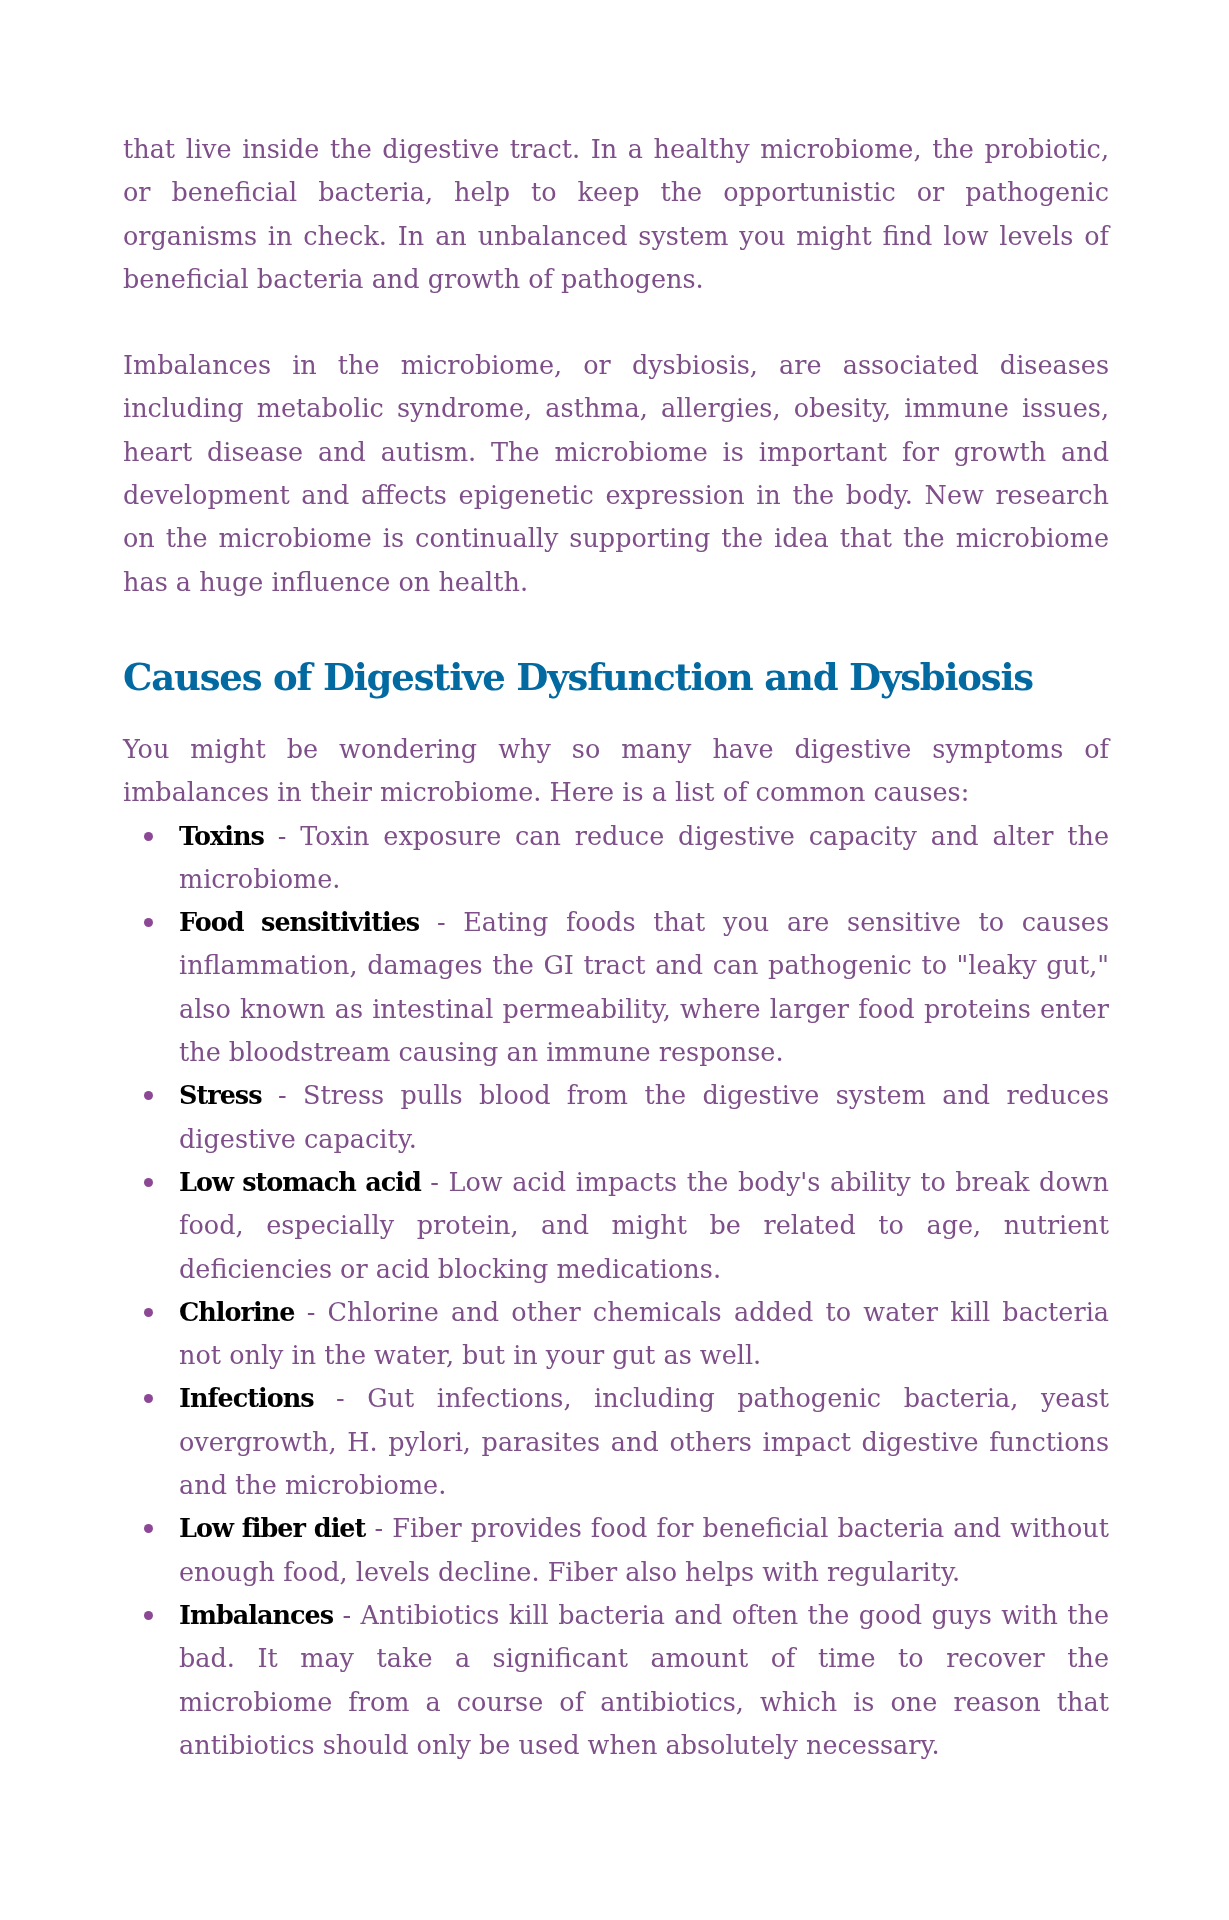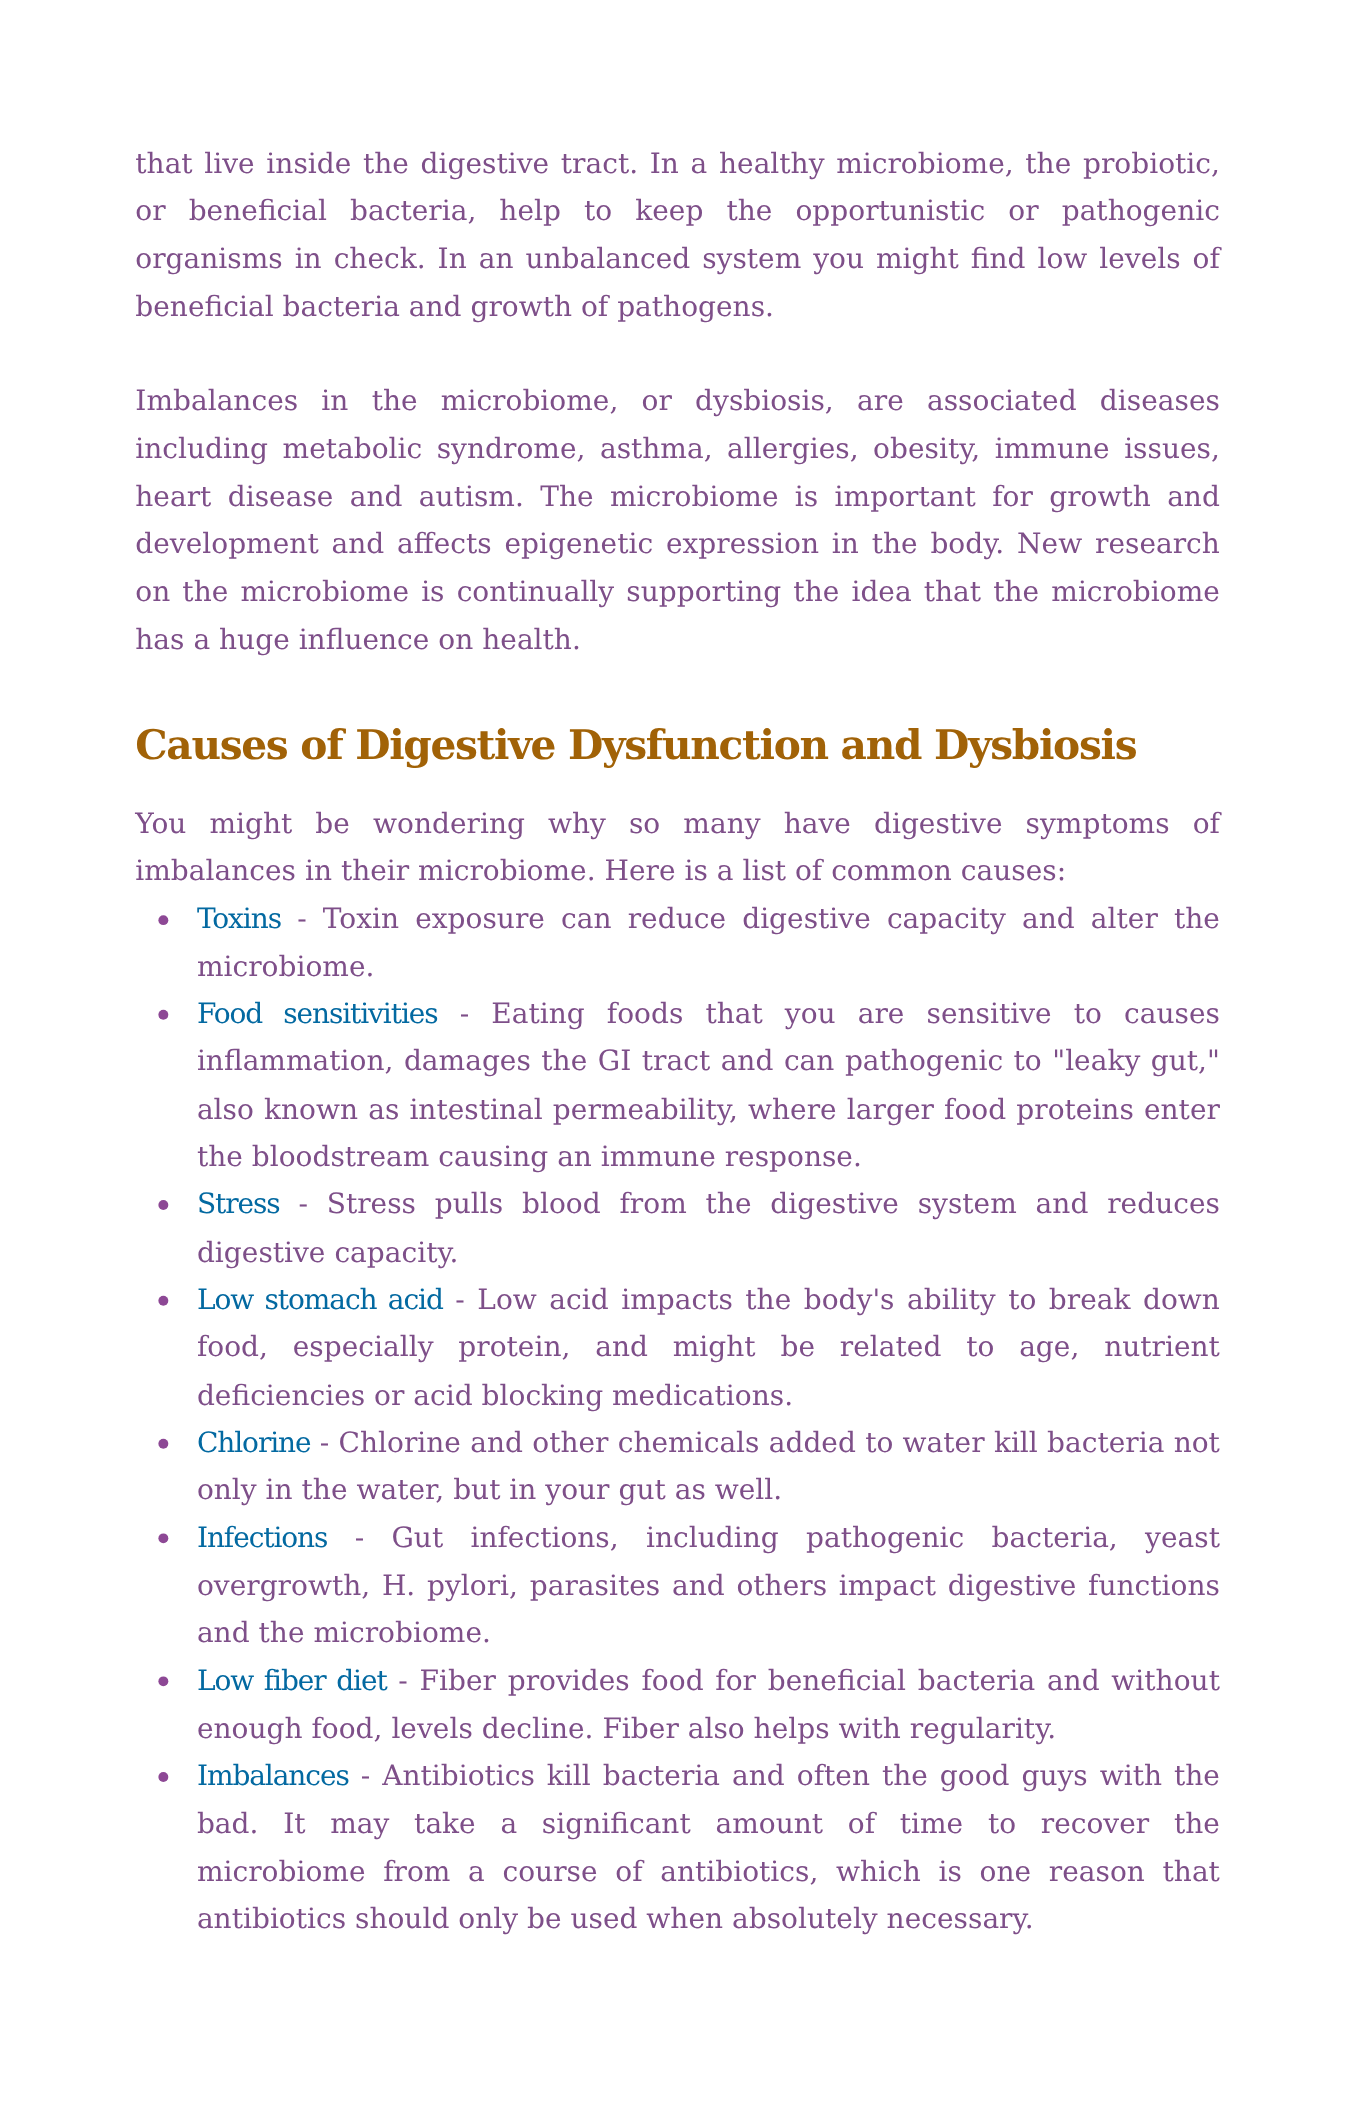--- a/index.html
+++ b/index.html
@@ -27,21 +27,21 @@
     .para {
       margin: 0;
       text-align: justify;
       text-align-last: left;
     }
     .para + .para {
       margin-top: 43px;
     }
     .heading {
       margin: 48px 0 0 0;
-      color: #a16207;
+      color: #0369a1;
       font-family: "DejaVu Serif", "Liberation Serif", serif;
       font-weight: bold;
       font-size: 37px;
       line-height: 50px;
       letter-spacing: -1.2px;
     }
     .intro {
       margin-top: 26px;
     }
     ul.causes {
@@ -57,22 +57,22 @@
     ul.causes li .bullet {
       position: absolute;
       left: -35px;
       top: 17px;
       width: 9px;
       height: 9px;
       border-radius: 50%;
       background: #8d4895;
     }
     .term {
-      font-weight: normal;
-      color: #0369a1;
+      font-weight: bold;
+      color: #000000;
       letter-spacing: -1px;
     }
   </style>
 </head>
 <body>
 
 <div class="page">
   <p class="para">that live inside the digestive tract. In a healthy microbiome, the probiotic, or beneficial bacteria, help to keep the opportunistic or pathogenic organisms in check.  In an unbalanced system you might find low levels of beneficial bacteria and growth of pathogens.</p>
   <p class="para">Imbalances in the microbiome, or dysbiosis, are associated diseases including metabolic syndrome, asthma, allergies, obesity, immune issues, heart disease and autism. The microbiome is important for growth and development and affects epigenetic expression in the body. New research on the microbiome is continually supporting the idea that the microbiome has a huge influence on health.</p>
 

